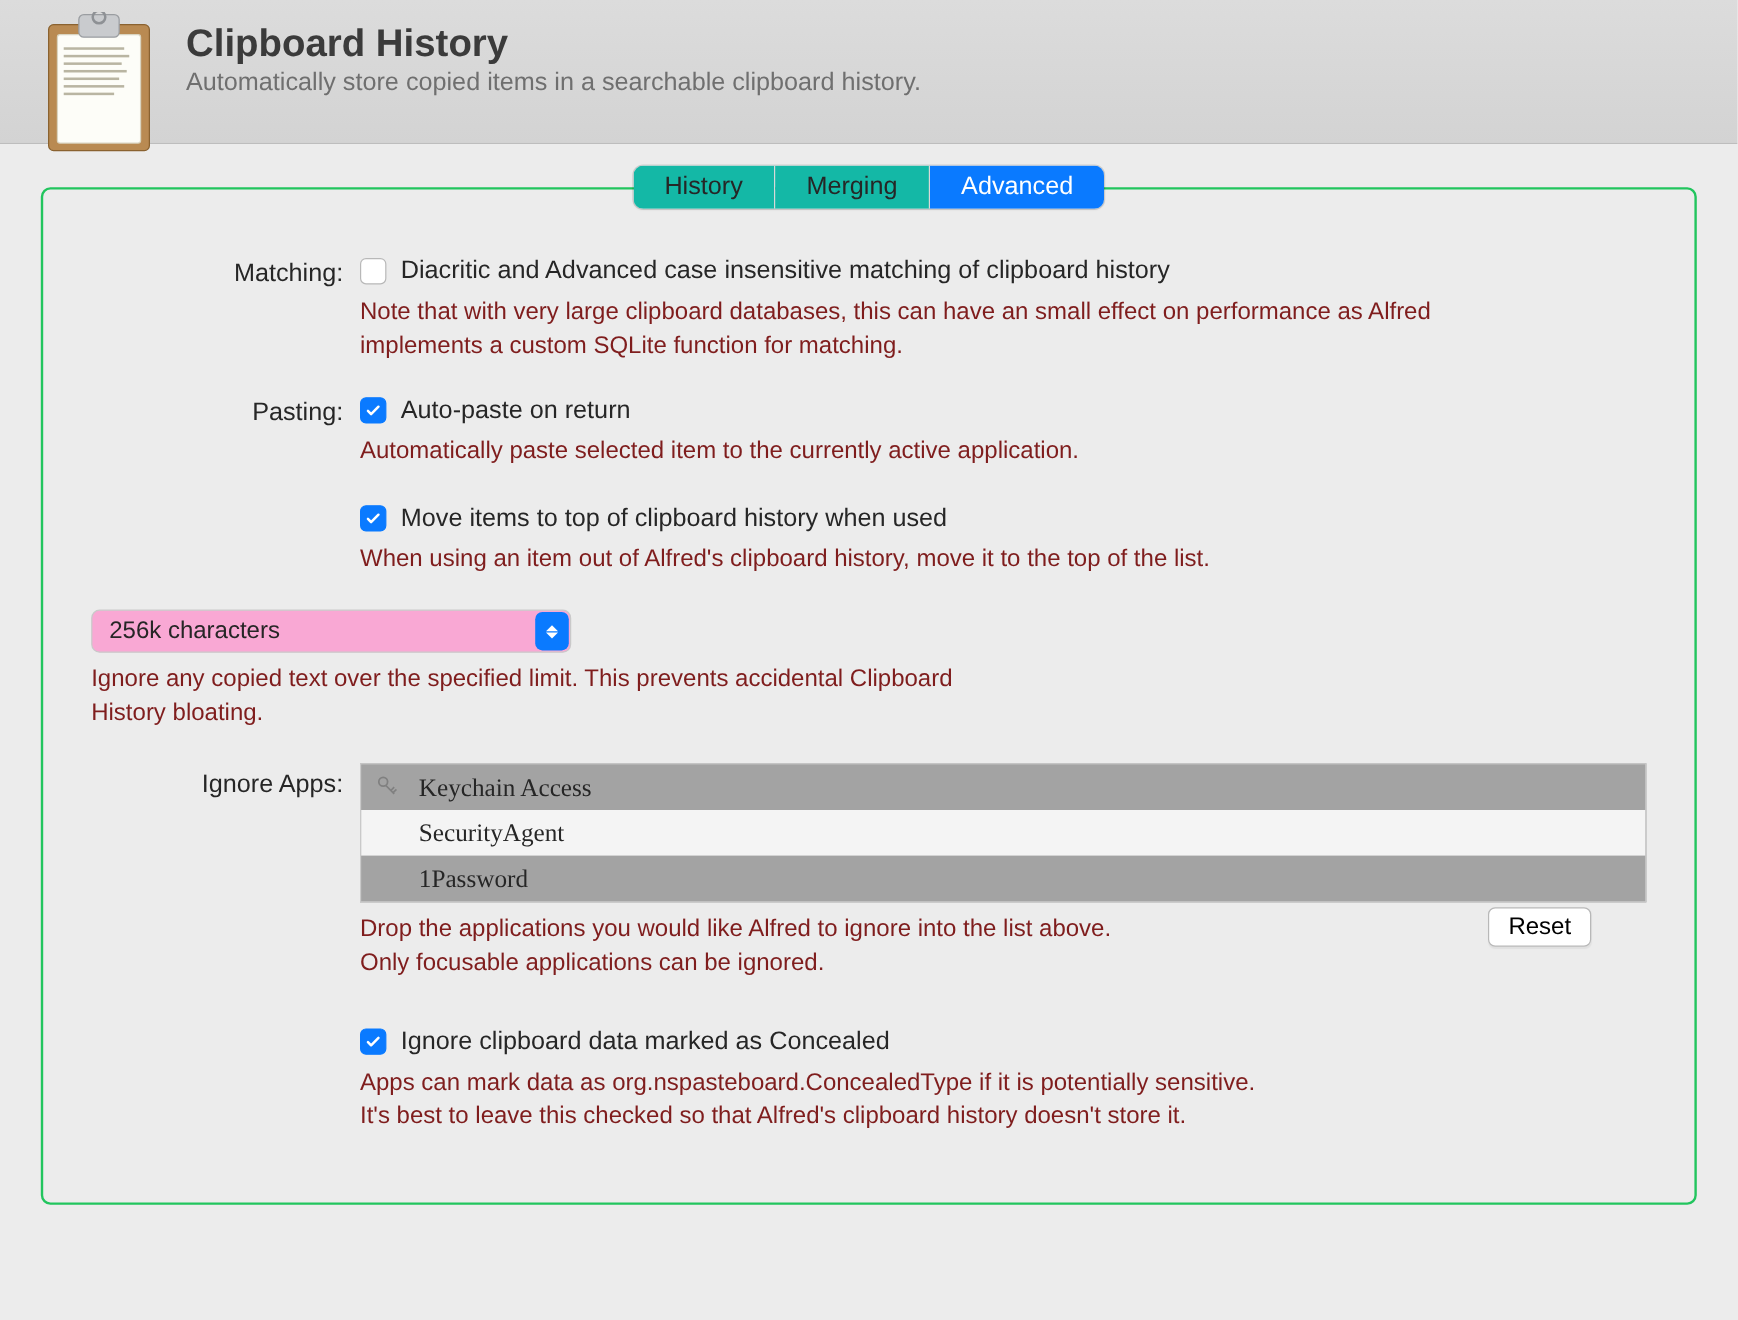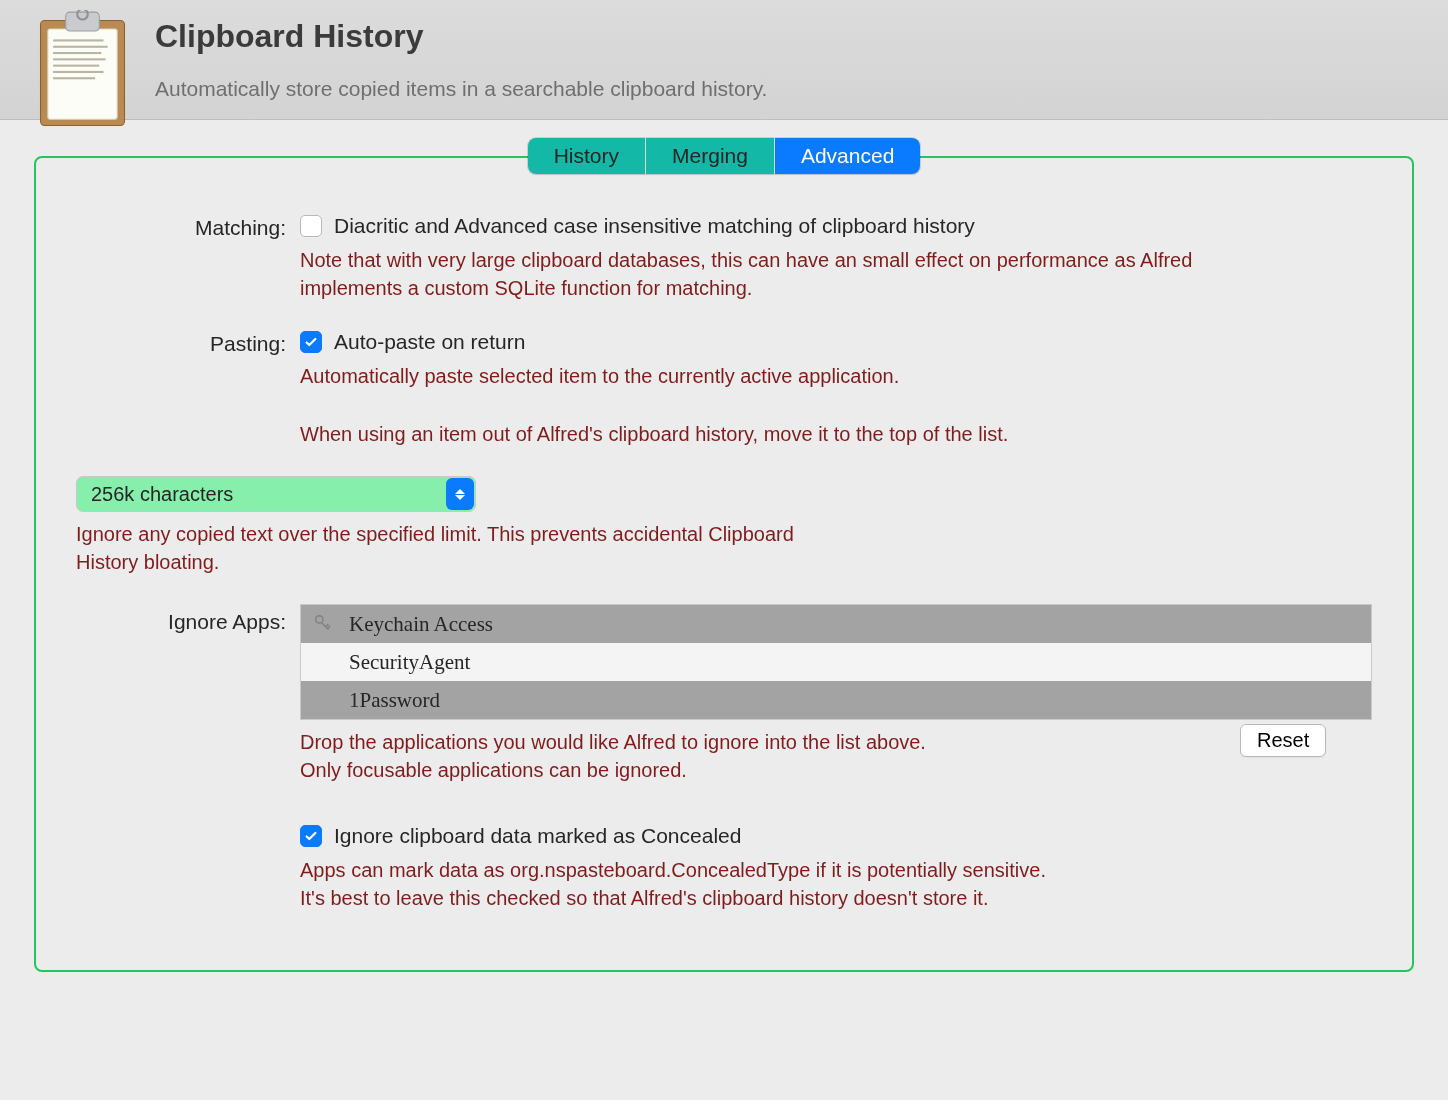--- a/index.html
+++ b/index.html
@@ -28,21 +28,21 @@
   height: 120px;
 }
 .header h1 {
   font-size: 32px;
   font-weight: 700;
   color: #3b3b3b;
 }
 .header p {
   font-size: 21px;
   color: #6f6f6f;
-  margin-top: 22px;
+  margin-top: 2px;
 }
 .tabs {
   display: flex;
   justify-content: center;
   margin-top: 18px;
   position: relative;
   z-index: 2;
 }
 .tab-group {
   display: flex;
@@ -118,21 +118,21 @@
 .sub-block { margin-top: 30px; }
 .select-wrap {
   position: relative;
   width: 400px;
 }
 .select {
   width: 100%;
   height: 36px;
   border: 1px solid #c9c9c9;
   border-radius: 7px;
-  background: #86efac;
+  background: #f9a8d4;
   font-size: 20px;
   padding: 0 42px 0 14px;
   display: flex;
   align-items: center;
   cursor: pointer;
 }
 .select-arrows {
   position: absolute;
   right: 2px;
   top: 2px;
@@ -250,20 +250,28 @@
         <span class="checkbox checked" id="cb-paste1">
           <svg width="14" height="14" viewBox="0 0 16 16">
               <path d="M3 8.5l3 3 7-7" stroke="#fff" stroke-width="2.4" fill="none" stroke-linecap="round" stroke-linejoin="round"></path>
             </svg>
         </span>
         <span>Auto-paste on return</span>
       </div>
       <div class="hint">Automatically paste selected item to the currently active application.</div>
 
       <div class="sub-block">
+        <div class="option-line">
+          <span class="checkbox checked" id="cb-paste2">
+            <svg width="14" height="14" viewBox="0 0 16 16">
+                <path d="M3 8.5l3 3 7-7" stroke="#fff" stroke-width="2.4" fill="none" stroke-linecap="round" stroke-linejoin="round"></path>
+              </svg>
+          </span>
+          <span>Move items to top of clipboard history when used</span>
+        </div>
         <div class="hint">When using an item out of Alfred's clipboard history, move it to the top of the list.</div>
       </div>
     </div>
   </div>
 
   <div class="row">
     <div class="row-content">
       <div class="select-wrap">
         <div class="select">
             <span>256k characters</span>

